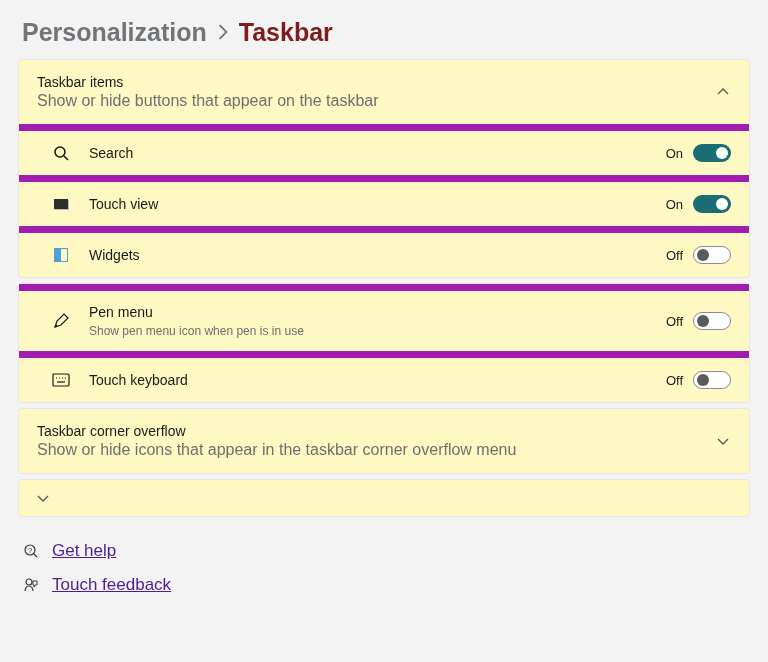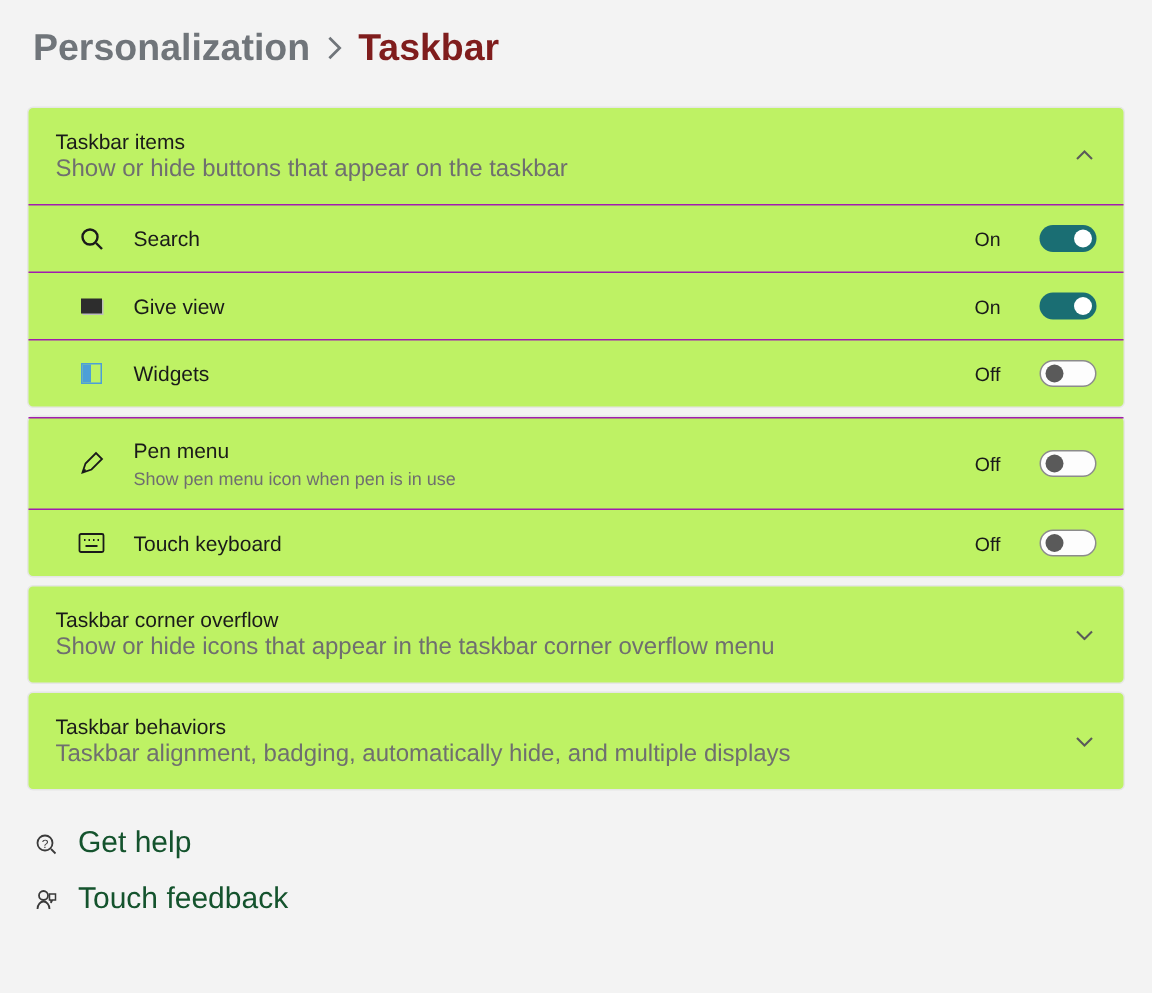--- a/index.html
+++ b/index.html
@@ -10,66 +10,66 @@
     height: 662px;
     overflow: hidden;
     color: #1a1a1a;
     font-size: 14px;
   }
   .container { padding: 18px 18px 0 18px; }
   .breadcrumb {
     display: flex;
     align-items: center;
     gap: 10px;
-    margin-bottom: 24px;
+    margin-bottom: 12px;
     margin-left: 4px;
   }
   .breadcrumb-parent {
     font-size: 25px;
     font-weight: 600;
     color: #70757a;
   }
   .breadcrumb-sep { font-size: 22px; color: #70757a; }
   .breadcrumb-current { font-size: 25px; font-weight: 600; color: #7f1d1d; }
 
   .panel {
-    background: #bef264;
+    background: #fef9c3;
     border: 1px solid #e6e6e6;
     border-radius: 4px;
     margin-bottom: 5px;
   }
   .panel-header {
     display: flex;
     align-items: center;
     padding: 14px 18px;
     cursor: pointer;
   }
   .panel-header .text-col { flex: 1; }
   .panel-title { font-size: 14px; color: #1a1a1a; }
   .panel-subtitle { font-size: 16px; color: #6f6f6f; margin-top: 2px; }
   .chevron { color: #5a5a5a; font-size: 12px; width: 14px; text-align: center; }
   .chevron svg { display:block; }
 
   .row {
     display: flex;
     align-items: center;
     padding: 13px 18px 13px 18px;
-    border-top: 1px solid #a21caf;
+    border-top: 7px solid #a21caf;
   }
   .row .icon-slot {
     width: 48px;
     display: flex;
     justify-content: center;
     align-items: center;
     margin-right: 4px;
   }
   .row .row-text { flex: 1; }
   .row .row-label { font-size: 14px; }
   .row .row-sub { font-size: 12px; color: #6f6f6f; margin-top: 4px; }
-  .row .state-label { font-size: 13px; margin-right: 26px; color: #1a1a1a; }
+  .row .state-label { font-size: 13px; margin-right: 10px; color: #1a1a1a; }
 
   .toggle {
     width: 38px; height: 18px;
     border-radius: 10px;
     position: relative;
     cursor: pointer;
   }
   .toggle.on { background: #1a6e73; }
   .toggle.off { background: #fdfdfd; border: 1px solid #8c8c8c; }
   .toggle .knob {
@@ -79,21 +79,21 @@
   .toggle.on .knob { right: 3px; background: #fff; }
   .toggle.off .knob { left: 3px; background: #5a5a5a; }
 
   .links { margin-top: 24px; padding-left: 4px; }
   .link-row {
     display: flex; align-items: center; gap: 12px;
     margin-bottom: 14px;
     cursor: pointer;
   }
   .link-row .link-icon { width: 18px; display:flex; justify-content:center; color:#3a3a3a;}
-  .link-label { color: #14532d; font-size: 20px; }
+  .link-label { color: #4c1d95; font-size: 17px; text-decoration: underline; }
 
   
   .icon-svg { display:block; }
   .widgets-icon {
     width:14px; height:14px; border:1px solid #4c9fd8; background:
      linear-gradient(to right, #4c9fd8 50%, transparent 50%);
   }
   .taskview-icon {
     width:14px; height:10px; background:#2d2d2d;
     box-shadow: 1px 1px 0 0 #bdbdbd;
@@ -141,21 +141,21 @@
       <div class="toggle on">
           <div class="knob"></div>
         </div>
     </div>
 
     <div class="row">
       <div class="icon-slot">
         <div class="taskview-icon"></div>
       </div>
       <div class="row-text">
-          <div class="row-label">Give view</div>
+          <div class="row-label">Touch view</div>
         </div>
       <span class="state-label">On</span>
       <div class="toggle on">
           <div class="knob"></div>
         </div>
     </div>
 
     <div class="row">
       <div class="icon-slot">
         <div class="widgets-icon"></div>
@@ -219,24 +219,20 @@
       <span class="chevron">
         <svg width="12" height="8" viewBox="0 0 12 8">
             <path d="M1 2 L6 7 L11 2" fill="none" stroke="#5a5a5a" stroke-width="1.4"></path>
           </svg>
       </span>
     </div>
   </div>
 
   <div class="panel">
     <div class="panel-header">
-      <div class="text-col">
-        <div class="panel-title">Taskbar behaviors</div>
-        <div class="panel-subtitle">Taskbar alignment, badging, automatically hide, and multiple displays</div>
-      </div>
       <span class="chevron">
         <svg width="12" height="8" viewBox="0 0 12 8">
             <path d="M1 2 L6 7 L11 2" fill="none" stroke="#5a5a5a" stroke-width="1.4"></path>
           </svg>
       </span>
     </div>
   </div>
 
   <div class="links">
     <div class="link-row">

